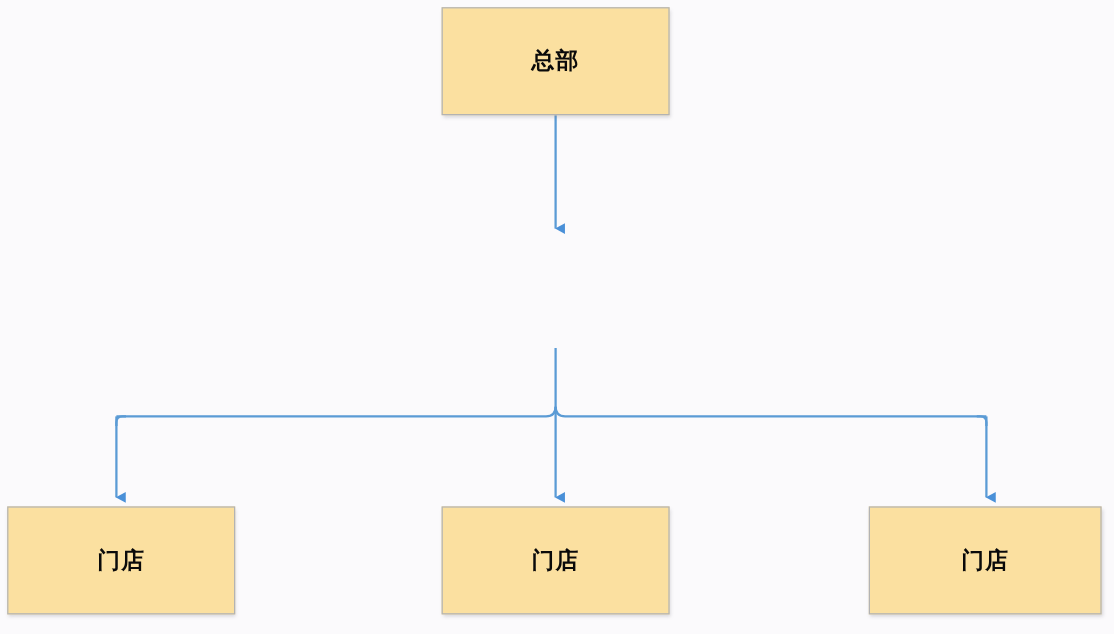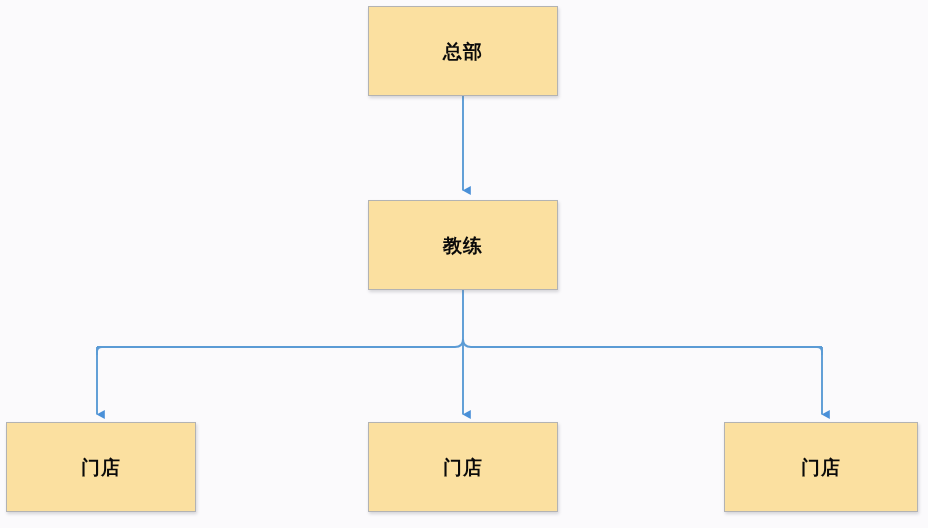--- a/index.html
+++ b/index.html
@@ -73,23 +73,20 @@
 
       <path d="M 97 355 L 97 352 Q 97 347 102 347 L 105 347"></path>
       <path d="M 814 347 L 817 347 Q 822 347 822 352 L 822 355"></path>
     </g>
   </svg>
 
   <div class="node-box" style="left:368px; top:6px; width:190px; height:90px;">
     <span class="node-label">总部</span>
   </div>
 
-  <div class="node-box" style="left:368px; top:200px; width:190px; height:90px;">
-    <span class="node-label">教练</span>
-  </div>
 
   <div class="node-box" style="left:6px; top:422px; width:190px; height:90px;">
     <span class="node-label">门店</span>
   </div>
 
   <div class="node-box" style="left:368px; top:422px; width:190px; height:90px;">
     <span class="node-label">门店</span>
   </div>
 
   <div class="node-box" style="left:724px; top:422px; width:194px; height:90px;">

